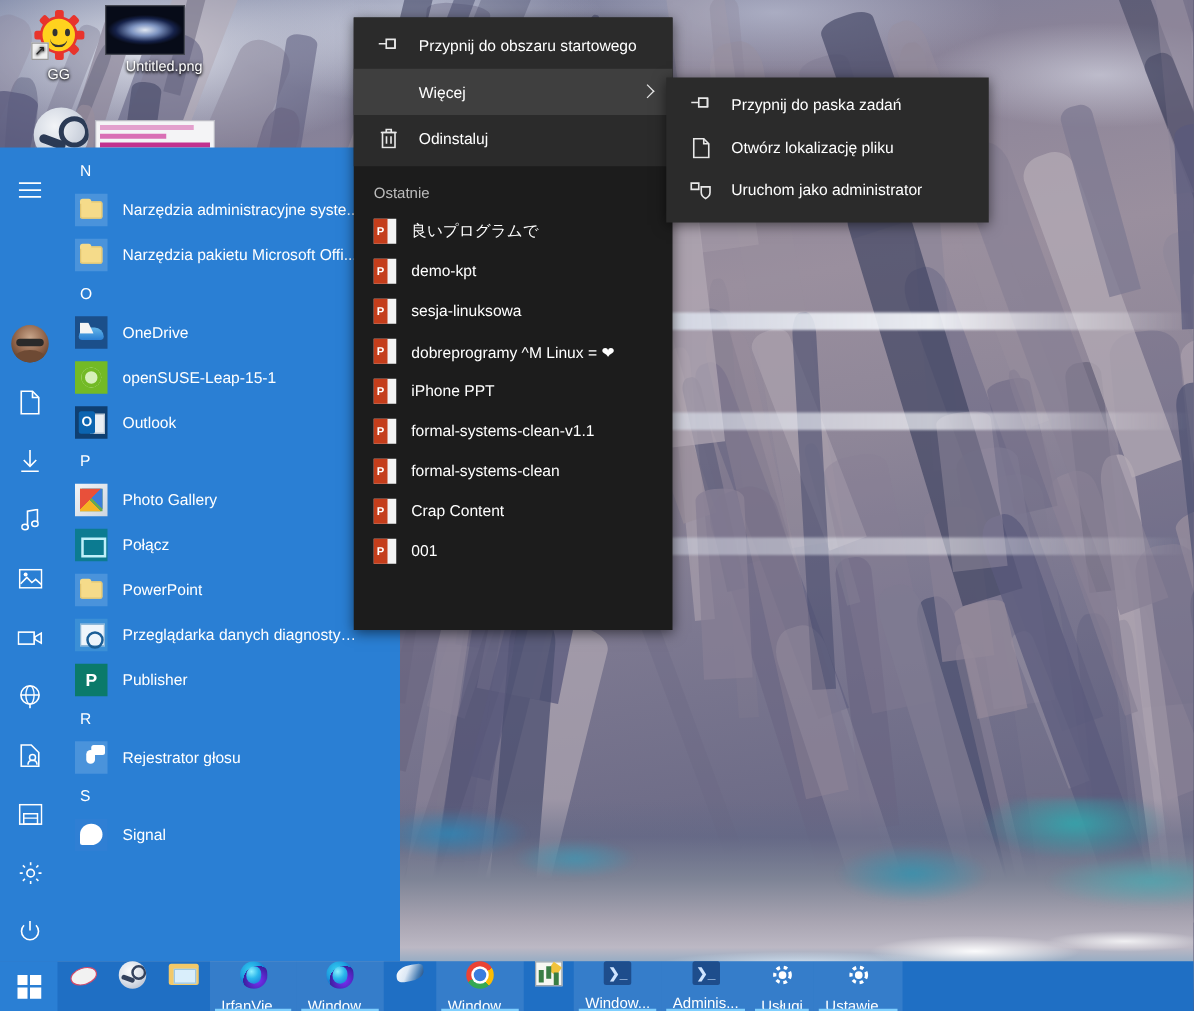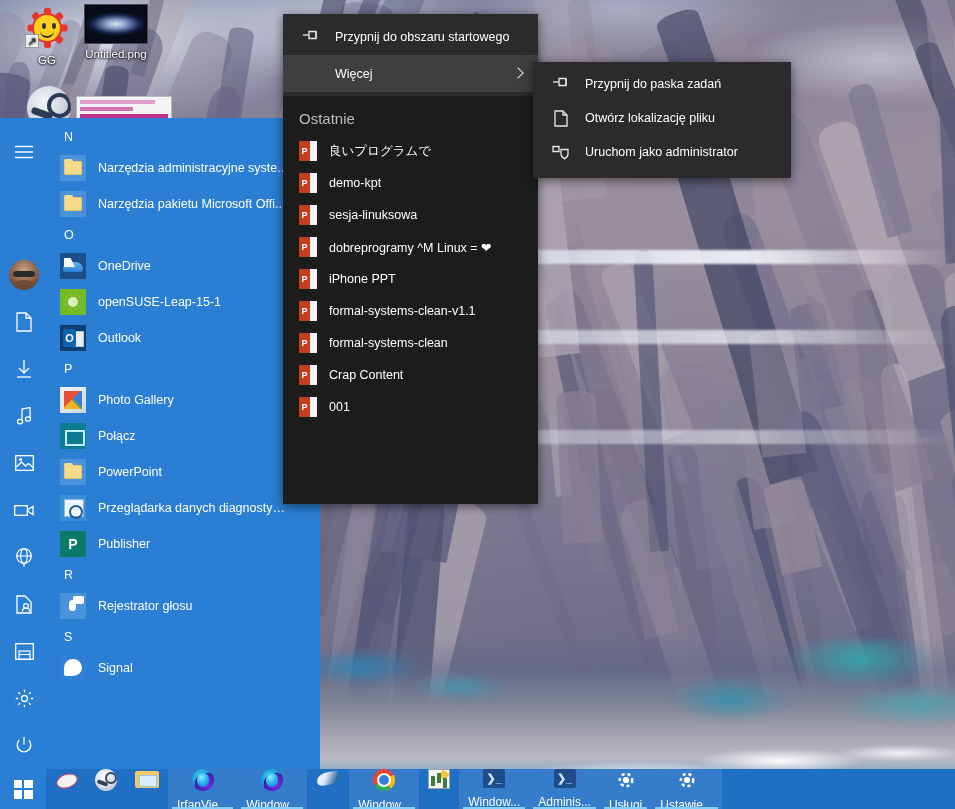--- a/index.html
+++ b/index.html
@@ -254,21 +254,21 @@
   .ctx-item {
     height:37px; display:flex; align-items:center; padding-left:16px; position:relative;
   }
   .ctx-item.hl { background:#3f3f3f; }
   .ctx-ico { width:24px; margin-right:12px; display:flex; align-items:center; justify-content:center; flex-shrink:0; }
   .ctx-arrow {
     position:absolute; right:16px; top:50%; margin-top:-5px;
     width:8px; height:8px; border-top:1.5px solid #e6e6e6; border-right:1.5px solid #e6e6e6;
     transform:rotate(45deg);
   }
-  .ctx-section-title { color:#bdbdbd; font-size:15px; padding:14px 0 8px 16px; }
+  .ctx-section-title { color:#bdbdbd; font-size:12px; padding:14px 0 8px 16px; }
   .recent-item { height:32px; display:flex; align-items:center; padding-left:16px; }
   .recent-ico {
     width:18px; height:20px; margin-right:12px; flex-shrink:0; position:relative;
     background:#f3f3f3;
   }
   .recent-ico::before {
     content:""; position:absolute; left:0; top:0; width:11px; height:20px; background:#c43e1c;
   }
   .recent-ico::after {
     content:"P"; position:absolute; left:0; top:0; width:11px; height:20px;
@@ -569,21 +569,21 @@
     <div class="sun-face">
       <div class="sun-eye" style="left:8px;"></div>
       <div class="sun-eye" style="left:18px;"></div>
       <div class="sun-mouth"></div>
     </div>
     <div class="shortcut-arrow">↗</div>
   </div>
   <div>GG</div>
 </div>
 
-<div class="desk-icon" style="left:70px;top:2px;width:92px;">
+<div class="desk-icon" style="left:70px;top:2px;width:92px;text-align:right;">
   <div class="png-thumb"></div>
   <div>Untitled.png</div>
 </div>
 
 <div class="desk-icon" style="left:8px;top:86px;">
   <div class="glyph">
     <div class="steam-icon"></div>
   </div>
 </div>
 
@@ -756,20 +756,34 @@
             </g>
           </svg>
       </span>
       <span>Przypnij do obszaru startowego</span>
     </div>
     <div class="ctx-item hl">
       <span class="ctx-ico"></span>
       <span>Więcej</span>
       <span class="ctx-arrow"></span>
     </div>
+    <div class="ctx-item">
+      <span class="ctx-ico">
+        <svg width="14" height="17" viewBox="0 0 14 17">
+            <g fill="none" stroke="#e8e8e8" stroke-width="1.3">
+              <path d="M2 4h10v12H2z"></path>
+              <line x1="0.6" y1="4" x2="13.4" y2="4"></line>
+              <path d="M5 4V1.6h4V4"></path>
+              <line x1="5.2" y1="7" x2="5.2" y2="13"></line>
+              <line x1="8.8" y1="7" x2="8.8" y2="13"></line>
+            </g>
+          </svg>
+      </span>
+      <span>Odinstaluj</span>
+    </div>
   </div>
   <div class="ctx-section-title">Ostatnie</div>
   <div id="recent-list">
       <div class="recent-item">
         <span class="recent-ico"></span>
         <span class="recent-label">良いプログラムで</span>
       </div>
       <div class="recent-item">
         <span class="recent-ico"></span>
         <span class="recent-label">demo-kpt</span>

